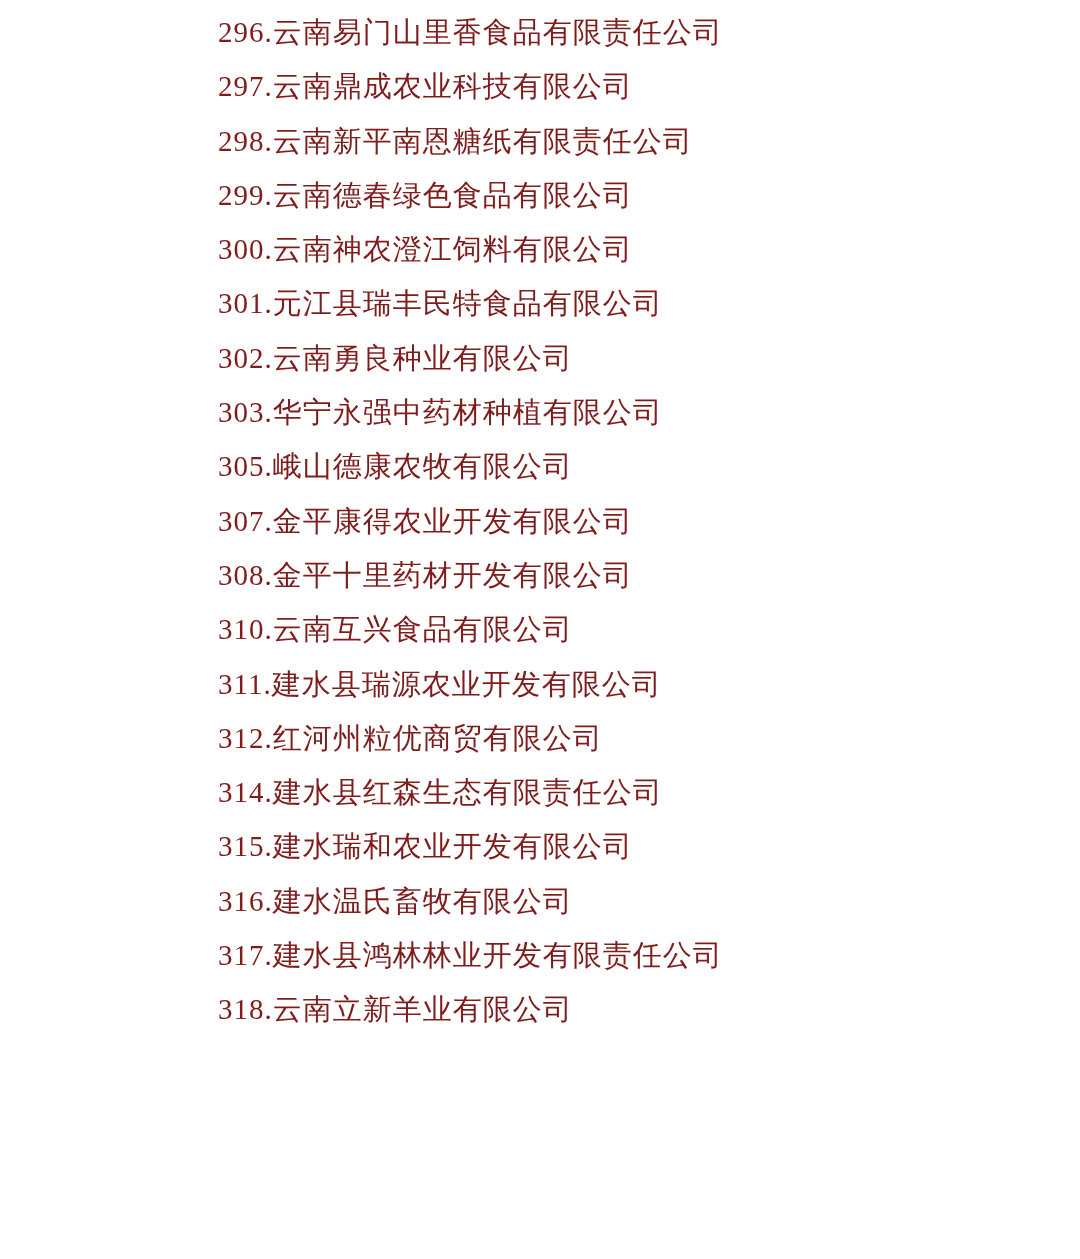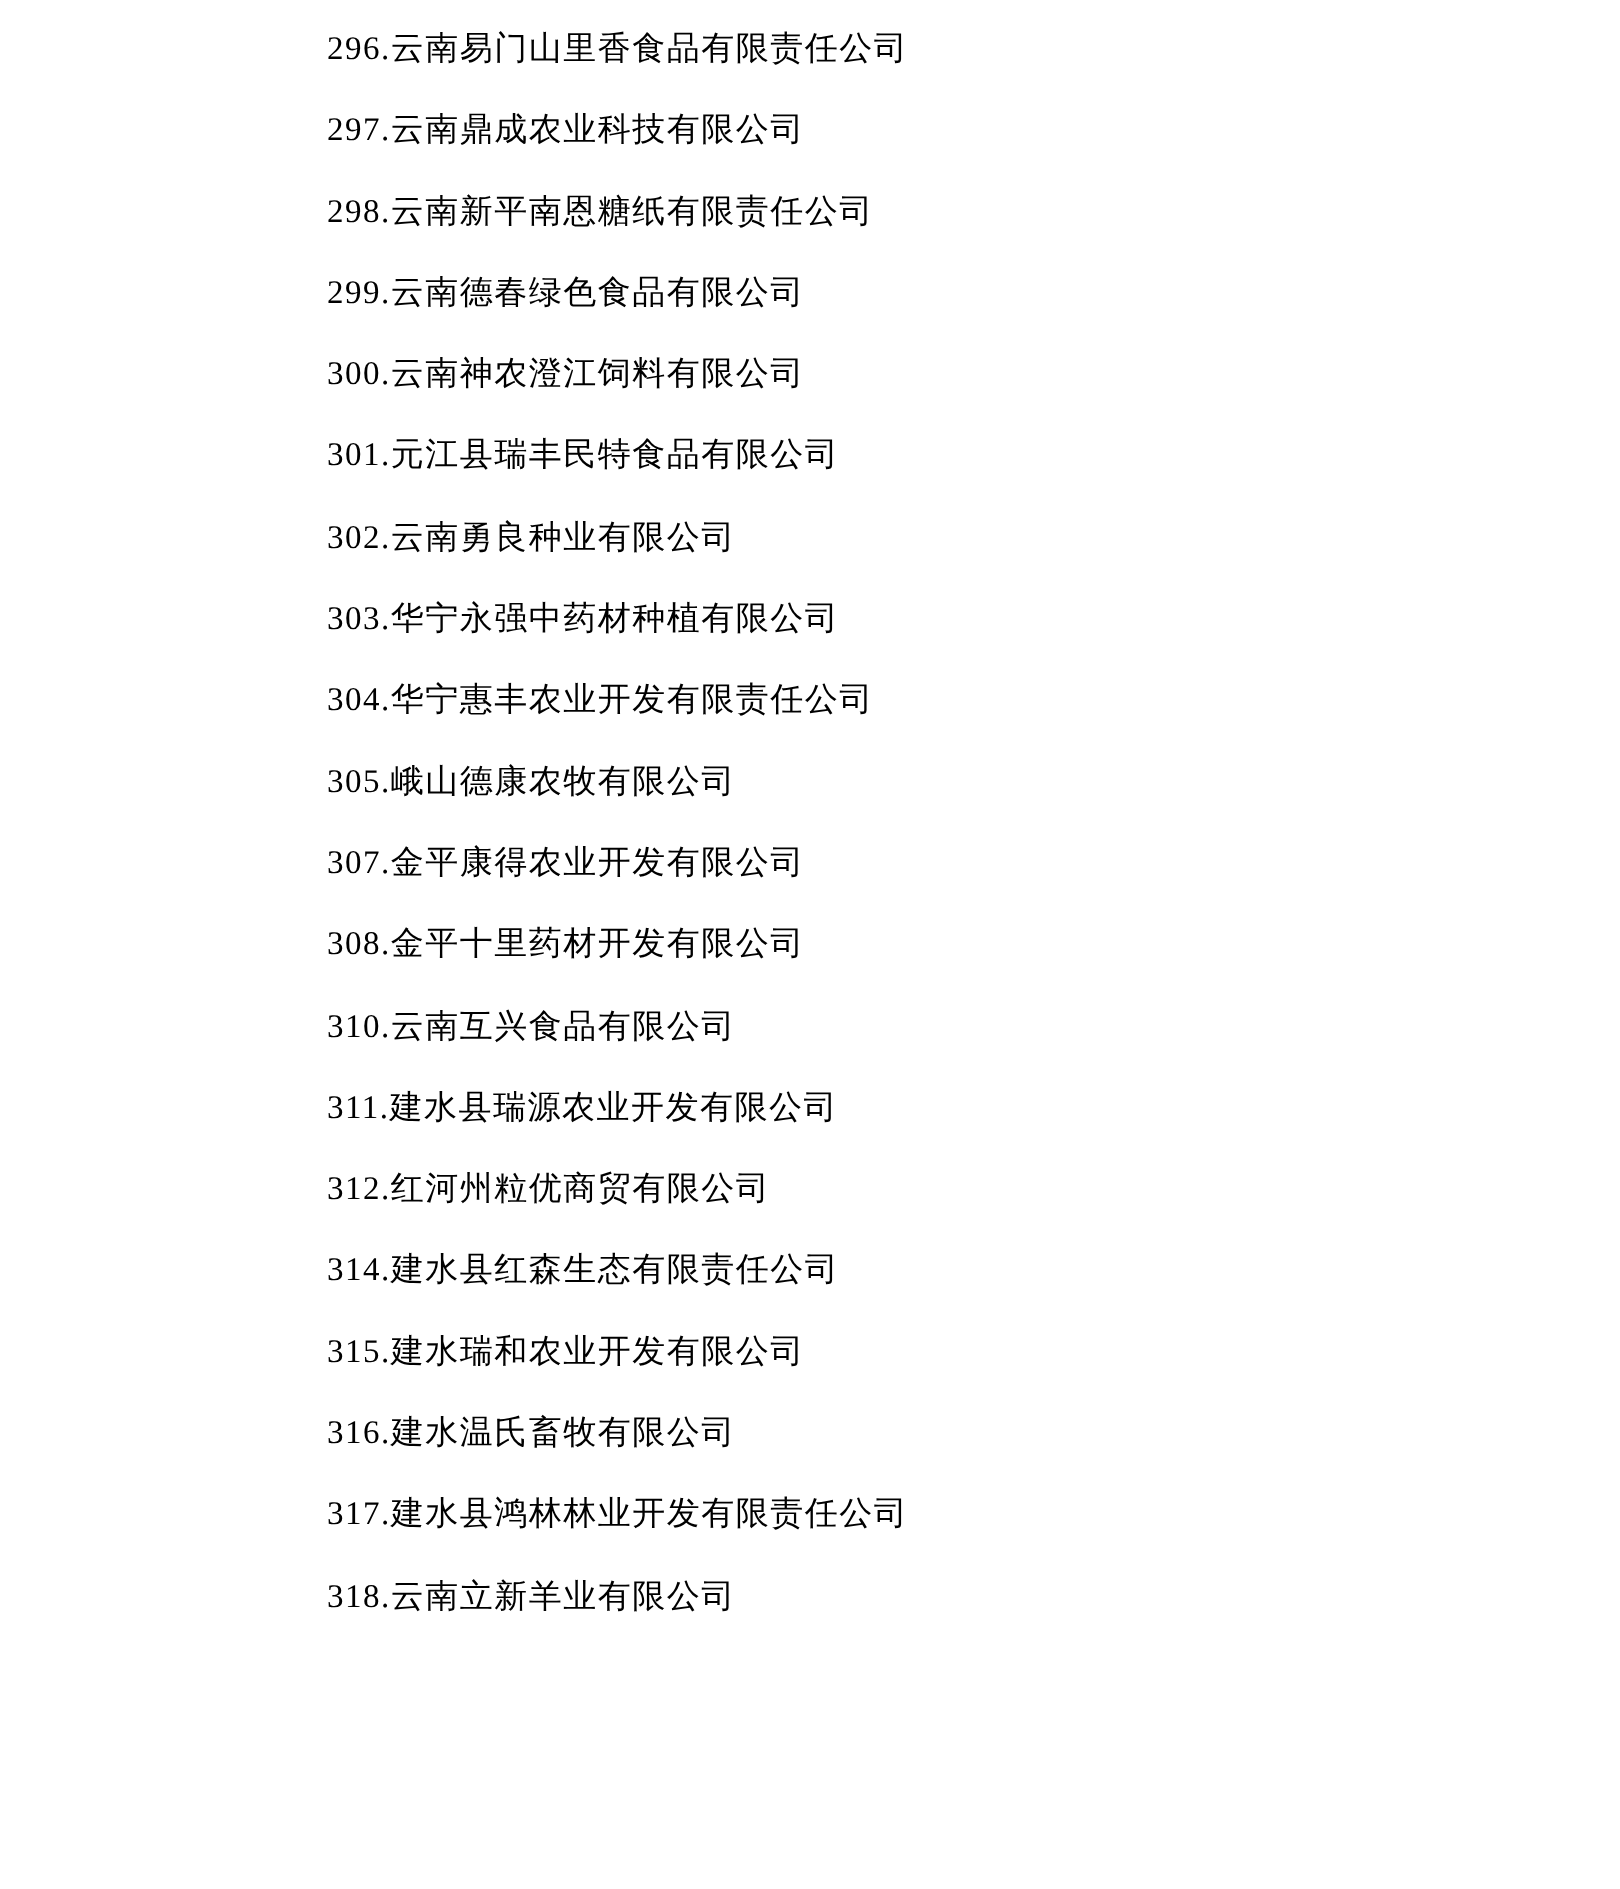--- a/index.html
+++ b/index.html
@@ -21,22 +21,22 @@
     padding: 5px 0 0 218px;
   }
   ol.company-list {
     list-style: none;
     margin: 0;
     padding: 0;
   }
   ol.company-list li {
     height: 54.3px;
     line-height: 54.3px;
-    font-size: 22px;
-    color: #000000;
+    font-size: 29px;
+    color: #7f1d1d;
     white-space: nowrap;
   }
   .item-number {
     letter-spacing: 1px;
   }
   .item-name {
     letter-spacing: 1px;
   }
 </style>
 </head>
@@ -53,21 +53,20 @@
   <li><span class="item-number">299.</span><span class="item-name">云南德春绿色食品有限公司</span></li>
 
   <li><span class="item-number">300.</span><span class="item-name">云南神农澄江饲料有限公司</span></li>
 
   <li><span class="item-number">301.</span><span class="item-name">元江县瑞丰民特食品有限公司</span></li>
 
   <li><span class="item-number">302.</span><span class="item-name">云南勇良种业有限公司</span></li>
 
   <li><span class="item-number">303.</span><span class="item-name">华宁永强中药材种植有限公司</span></li>
 
-  <li><span class="item-number">304.</span><span class="item-name">华宁惠丰农业开发有限责任公司</span></li>
 
   <li><span class="item-number">305.</span><span class="item-name">峨山德康农牧有限公司</span></li>
 
 
   <li><span class="item-number">307.</span><span class="item-name">金平康得农业开发有限公司</span></li>
 
   <li><span class="item-number">308.</span><span class="item-name">金平十里药材开发有限公司</span></li>
 
 
   <li><span class="item-number">310.</span><span class="item-name">云南互兴食品有限公司</span></li>

